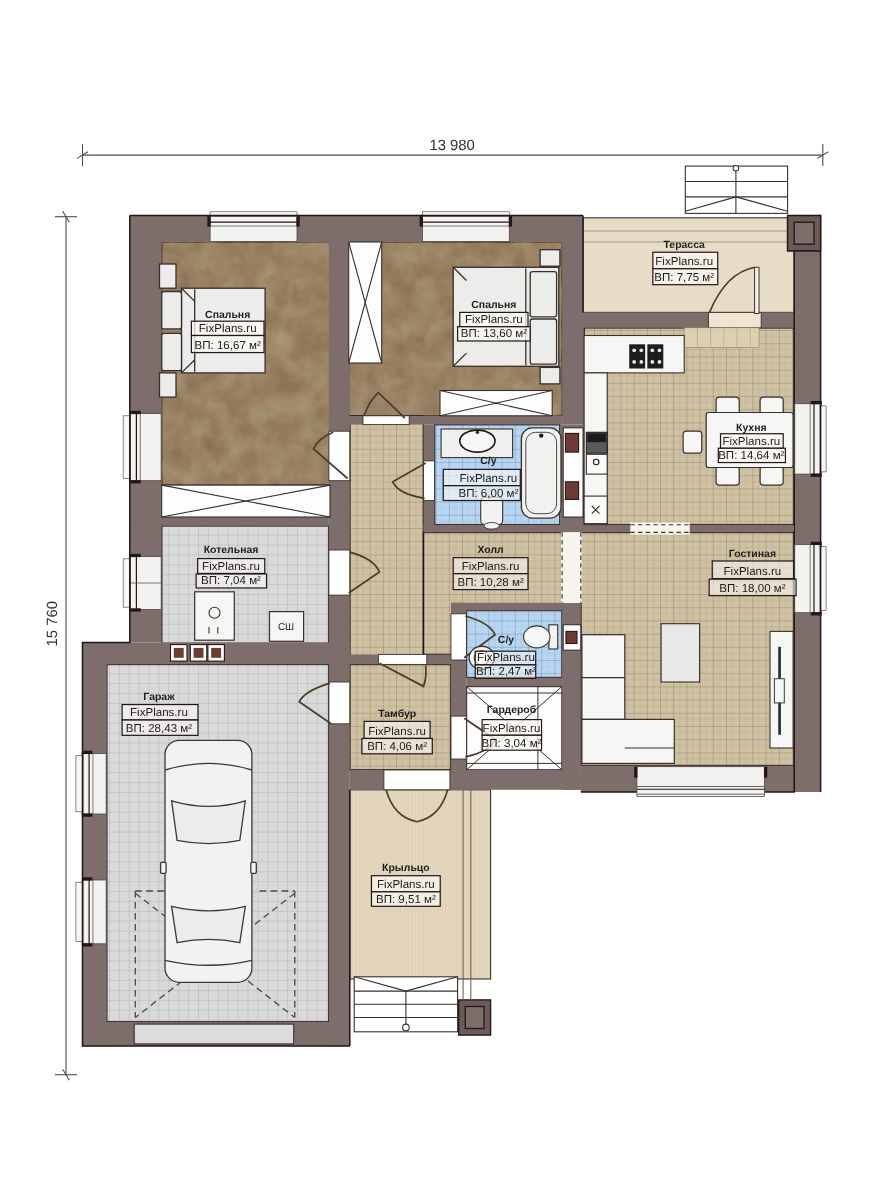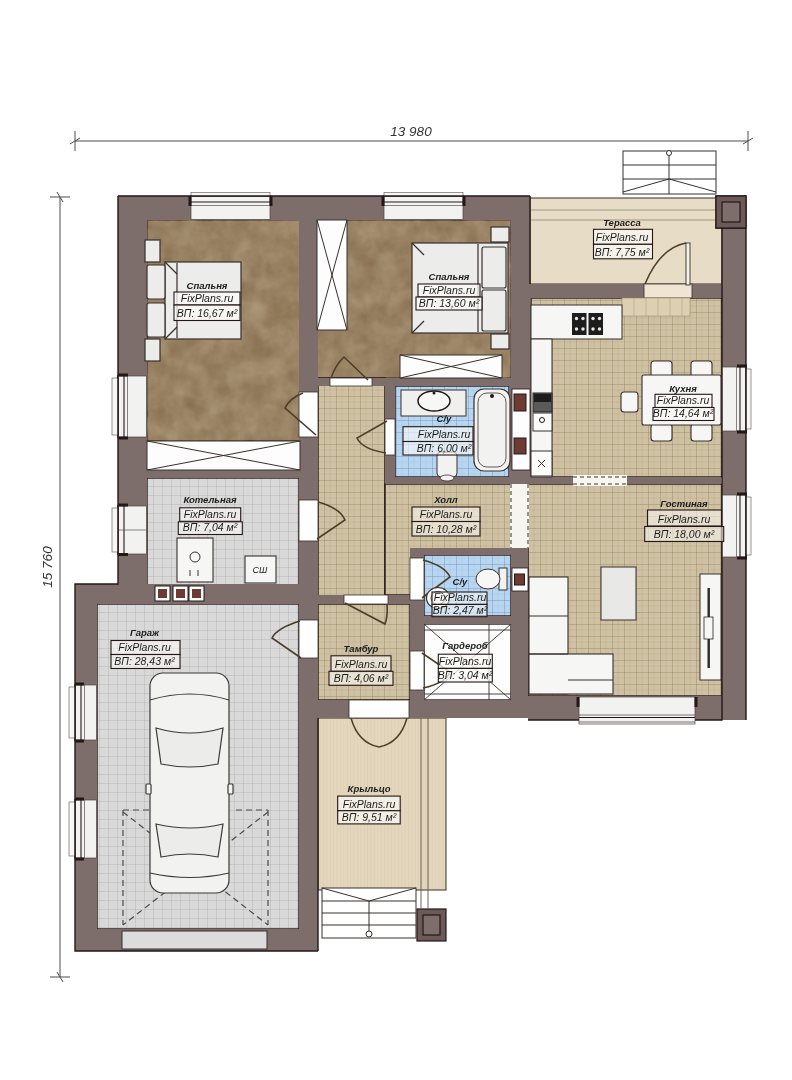--- a/index.html
+++ b/index.html
@@ -1,16 +1,16 @@
 <!DOCTYPE html>
 <html><head>
 <meta charset="utf-8">
 <style>
 html,body{margin:0;padding:0;background:#fff;}
-.page{width:792px;height:1080px;position:relative;font-family:"Liberation Sans", sans-serif;font-style:italic;}
+.page{width:792px;height:1080px;position:relative;font-family:"Liberation Sans", sans-serif;}
 text{font-family:"Liberation Sans", sans-serif;}
 </style>
 </head>
 <body>
 <div class="page">
 <svg width="792" height="1080" viewBox="0 0 792 1080" xmlns="http://www.w3.org/2000/svg">
 <defs>
 <pattern id="tileTan" width="12" height="12" patternUnits="userSpaceOnUse">
   <rect width="12" height="12" fill="#cfc2a4"></rect>
   <path d="M0 0H12M0 0V12" stroke="#97845f" stroke-width="0.9" fill="none"></path>

